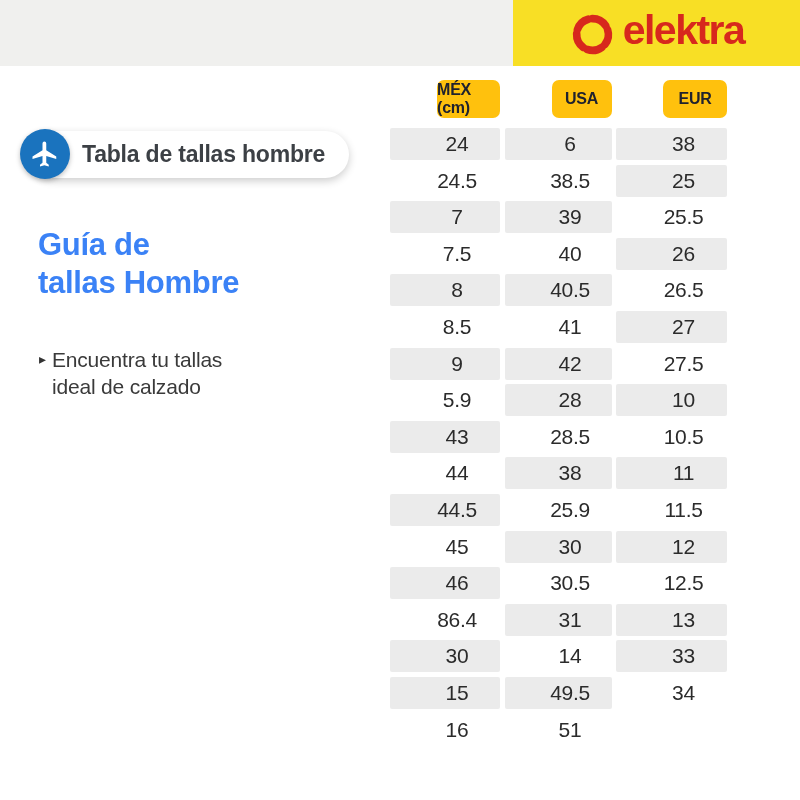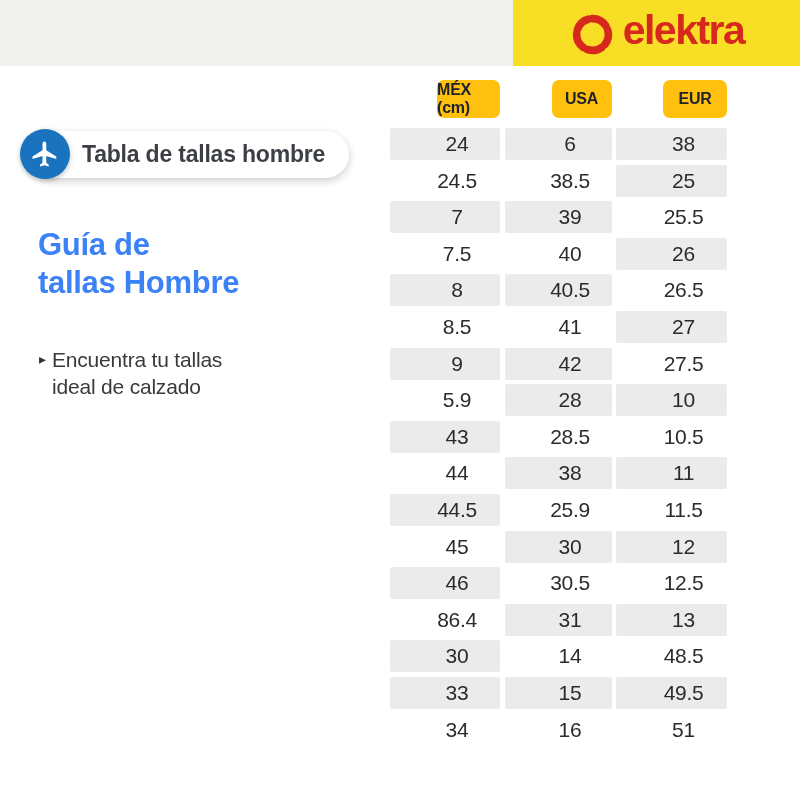--- a/index.html
+++ b/index.html
@@ -243,21 +243,20 @@
       <div class="cell alt">30</div>
       <div class="cell alt">12</div>
       <div class="cell alt">46</div>
       <div class="cell">30.5</div>
       <div class="cell">12.5</div>
       <div class="cell">86.4</div>
       <div class="cell alt">31</div>
       <div class="cell alt">13</div>
       <div class="cell alt">30</div>
       <div class="cell">14</div>
-      <div class="cell">48.5</div>
       <div class="cell alt">33</div>
       <div class="cell alt">15</div>
       <div class="cell alt">49.5</div>
       <div class="cell">34</div>
       <div class="cell">16</div>
       <div class="cell">51</div>
     </div>
 </div>
 
 </body></html>

